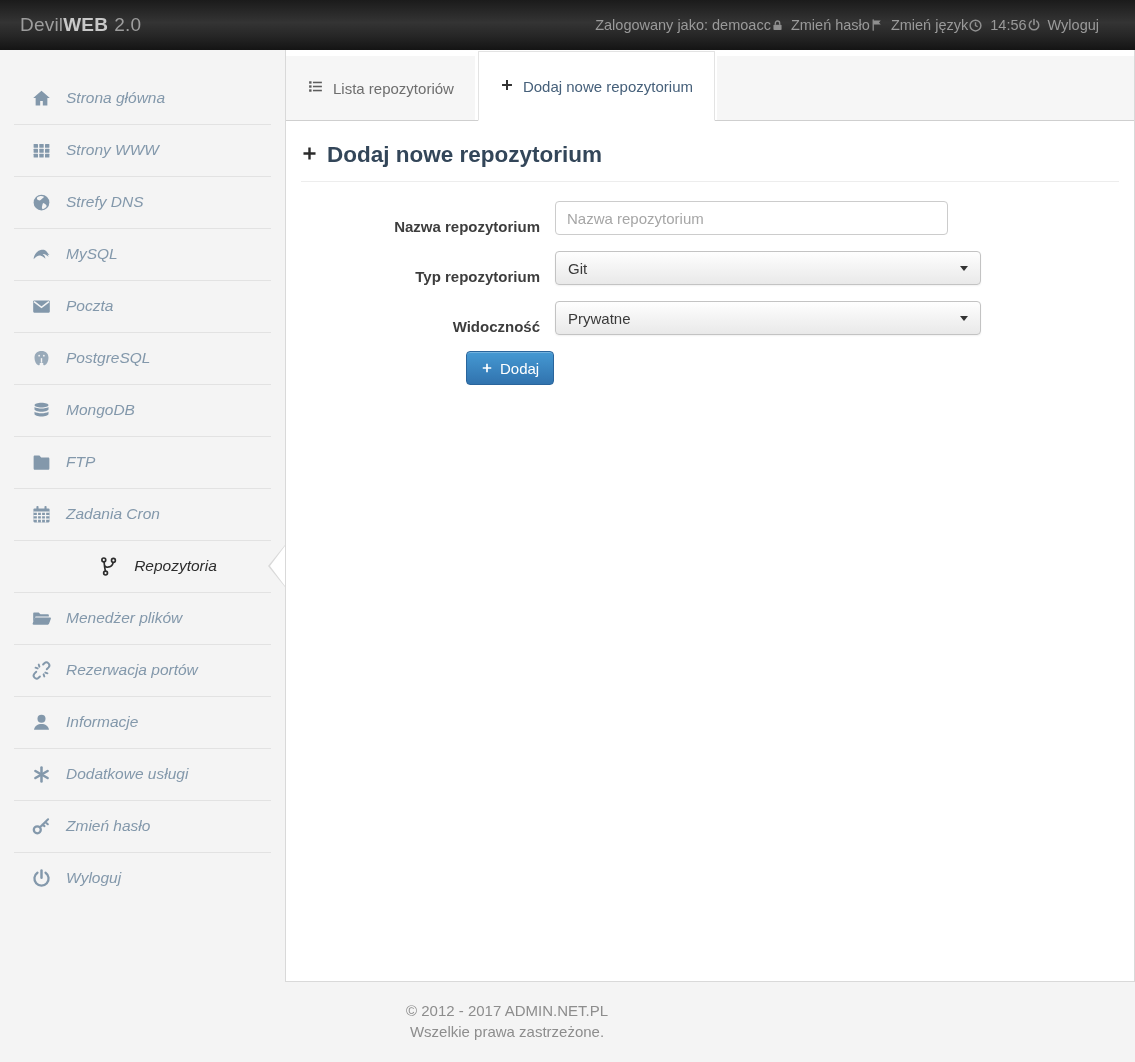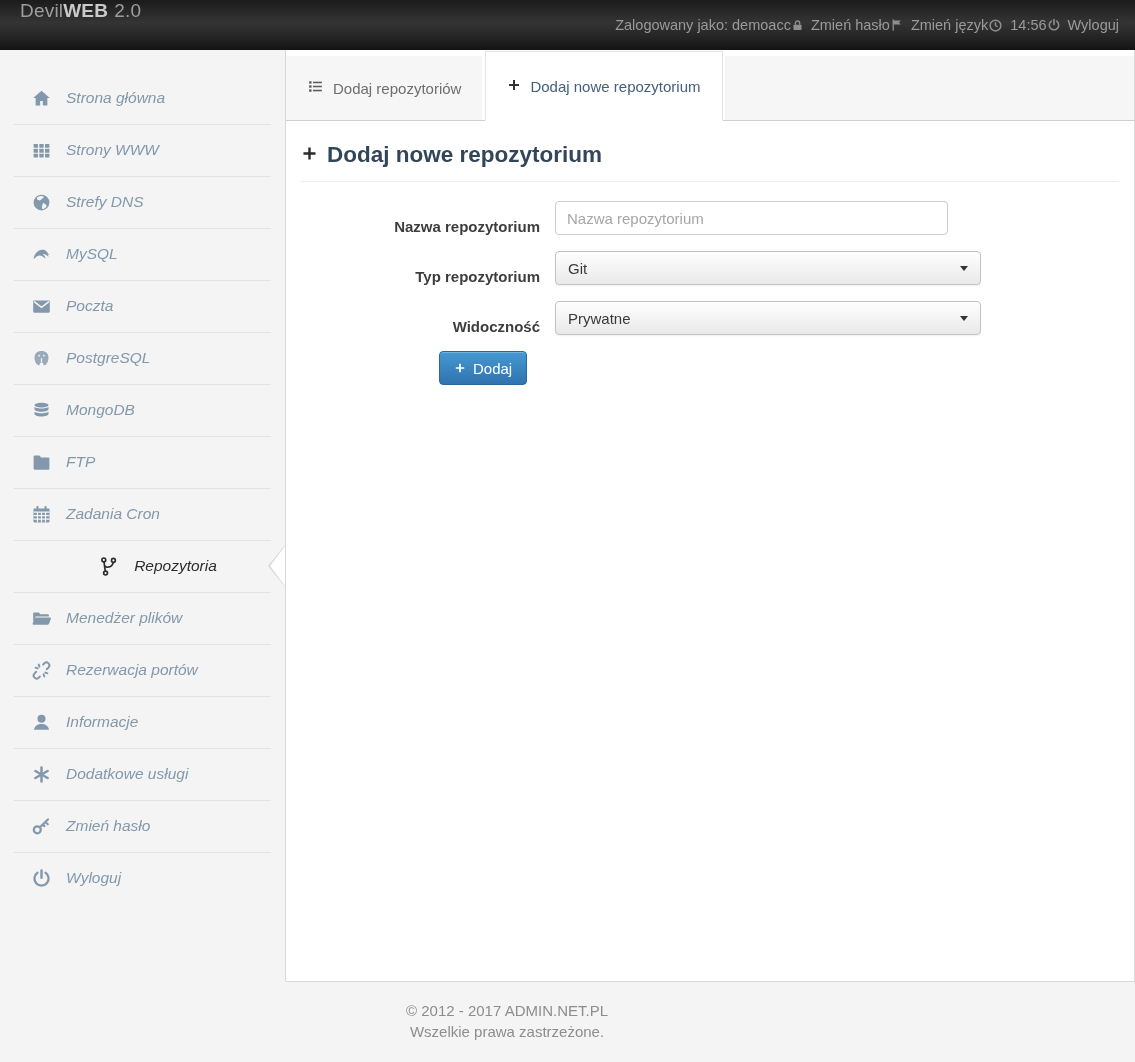--- a/index.html
+++ b/index.html
@@ -1,21 +1,21 @@
 <!DOCTYPE html>
 <html><head>
 <meta charset="utf-8">
 <style>
   html,body{margin:0;padding:0;width:1135px;height:1062px;overflow:hidden;
     background:#f4f4f4;font-family:"Liberation Sans",sans-serif;}
 
   
-  .header{position:absolute;top:0;left:0;width:1135px;height:50px;display:flex;
+  .header{position:absolute;top:0;left:0;width:1135px;height:50px;display:flex;align-items:center;
     background:linear-gradient(180deg,#1b1b1b 0%,#343434 45%,#262626 72%,#141414 100%);
-    box-sizing:border-box;padding:0 16px 0 20px;z-index:20;}
+    box-sizing:border-box;padding:0 36px 0 20px;z-index:20;}
   .logo{font-size:19px;color:#9d9d9d;letter-spacing:.2px;cursor:pointer;}
   .logo b{color:#c9c9c9;font-weight:700;}
   .logo .ver{margin-left:6px;}
   .hmenu{margin-left:auto;display:flex;align-items:center;}
   .huser{color:#9a9a9a;font-size:14.5px;}
   .hitem{display:flex;align-items:center;gap:7px;color:#9a9a9a;font-size:14.5px;cursor:pointer;}
   .hitem svg{display:block;color:#8f8f8f;}
 
   
   .sidebar{position:absolute;top:50px;left:0;width:285px;z-index:5;}
@@ -55,21 +55,21 @@
   .form-row{display:flex;align-items:flex-end;margin-bottom:16px;}
   .form-label{width:239px;padding-right:15px;text-align:right;font-size:15px;font-weight:700;color:#3d3d3d;flex:none;}
   .text-input{box-sizing:border-box;width:393px;height:34px;border:1px solid #ccc;border-radius:4px;
     padding:0 11px;font-size:15px;color:#555;font-family:"Liberation Sans",sans-serif;outline:none;}
   .text-input::placeholder{color:#a6a6a6;}
   .select{box-sizing:border-box;width:426px;height:34px;border:1px solid #c3c3c3;border-radius:4px;
     background:linear-gradient(180deg,#fefefe,#e9e9e9);display:flex;align-items:center;padding:0 12px;
     font-size:15px;color:#3a3a3a;box-shadow:0 1px 2px rgba(0,0,0,.06);position:relative;cursor:pointer;}
   .caret{position:absolute;right:12px;top:50%;margin-top:-2px;width:0;height:0;
     border-left:4.5px solid transparent;border-right:4.5px solid transparent;border-top:5.5px solid #333;}
-  .btn-row{margin-top:12px;margin-left:90px;padding-left:48px;}
+  .btn-row{margin-top:12px;margin-left:117px;padding-left:48px;}
   .btn{display:inline-flex;align-items:center;gap:7px;height:34px;padding:0 14px;
     background:linear-gradient(180deg,#4599d3,#3173ae);border:1px solid #2a659c;border-radius:4px;
     color:#fff;font-size:15px;cursor:pointer;box-shadow:inset 0 1px 0 rgba(255,255,255,.25);
     font-family:"Liberation Sans",sans-serif;}
   .btn svg{color:#fff;}
 
   
   .footer{position:absolute;left:0;top:1000px;width:1014px;text-align:center;
     color:#8d8d8d;font-size:15px;line-height:21px;}
 </style>
@@ -289,21 +289,21 @@
   <div class="tabbar">
     <div class="tab tab-inactive">
       <span><svg width="17" height="17" viewBox="0 0 24 24" fill="currentColor">
             <rect x="3" y="4.6" width="3.4" height="3.4"></rect>
             <rect x="8.4" y="5.2" width="12.6" height="2.2"></rect>
             <rect x="3" y="10.3" width="3.4" height="3.4"></rect>
             <rect x="8.4" y="10.9" width="12.6" height="2.2"></rect>
             <rect x="3" y="16" width="3.4" height="3.4"></rect>
             <rect x="8.4" y="16.6" width="12.6" height="2.2"></rect>
           </svg></span>
-      <span>Dodaj repozytoriów</span>
+      <span>Lista repozytoriów</span>
     </div>
     <div class="tab tab-active">
       <span><svg width="14" height="14" viewBox="0 0 24 24" fill="currentColor">
             <path d="M10.3 3.5h3.4v6.8h6.8v3.4h-6.8v6.8h-3.4v-6.8H3.5v-3.4h6.8z"></path>
           </svg></span>
       <span>Dodaj nowe repozytorium</span>
     </div>
     <div class="tab-filler"></div>
   </div>
 

